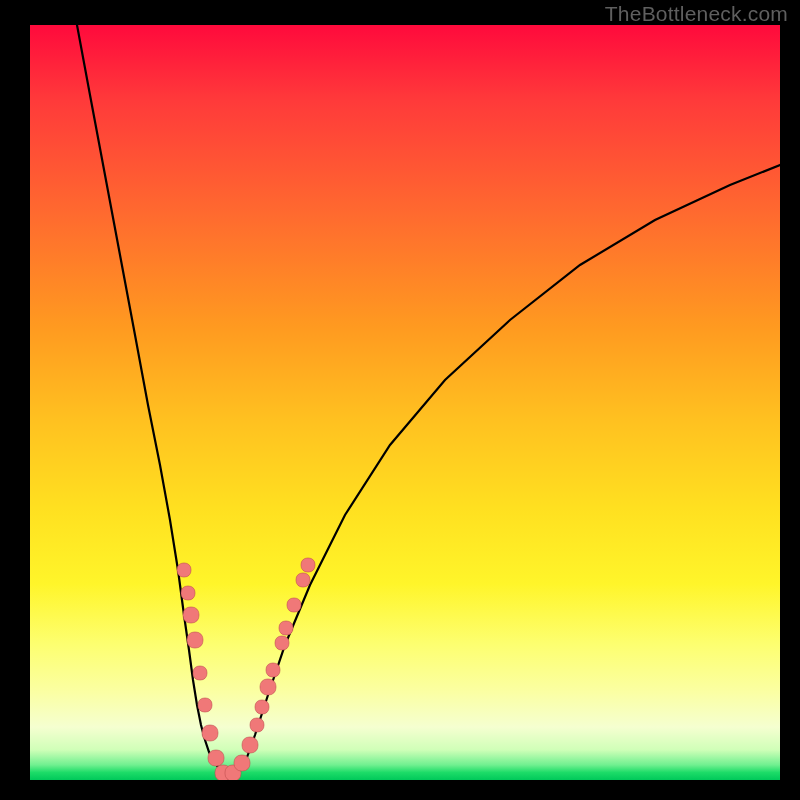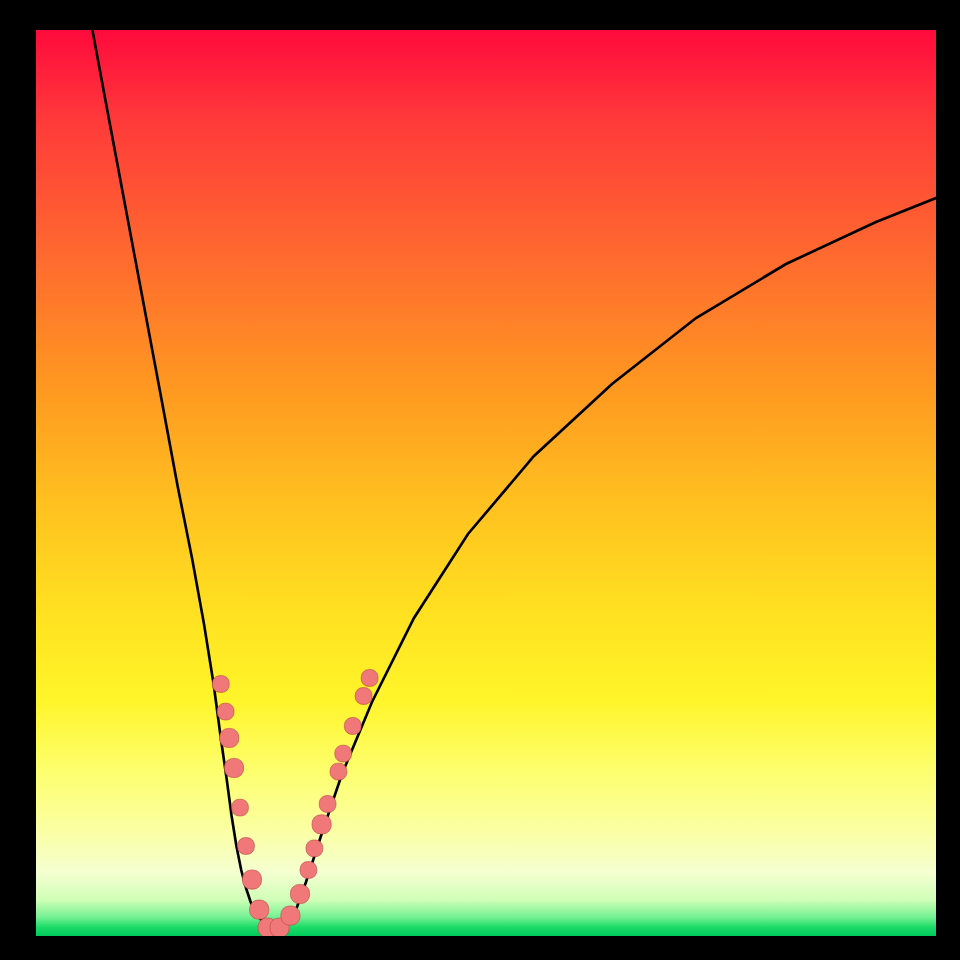--- a/index.html
+++ b/index.html
@@ -93,13 +93,14 @@
           <rect x="230" y="654" width="16" height="16" rx="7.2" ry="7.2" class="marker"></rect>
           <rect x="236" y="638" width="14" height="14" rx="6.3" ry="6.3" class="marker"></rect>
           <rect x="245" y="611" width="14" height="14" rx="6.3" ry="6.3" class="marker"></rect>
           <rect x="249" y="596" width="14" height="14" rx="6.3" ry="6.3" class="marker"></rect>
           <rect x="257" y="573" width="14" height="14" rx="6.3" ry="6.3" class="marker"></rect>
           <rect x="266" y="548" width="14" height="14" rx="6.3" ry="6.3" class="marker"></rect>
           <rect x="271" y="533" width="14" height="14" rx="6.3" ry="6.3" class="marker"></rect>
         </g>
     </svg>
   </div>
+  <div class="watermark">TheBottleneck.com</div>
 </div>
 
 </body></html>

